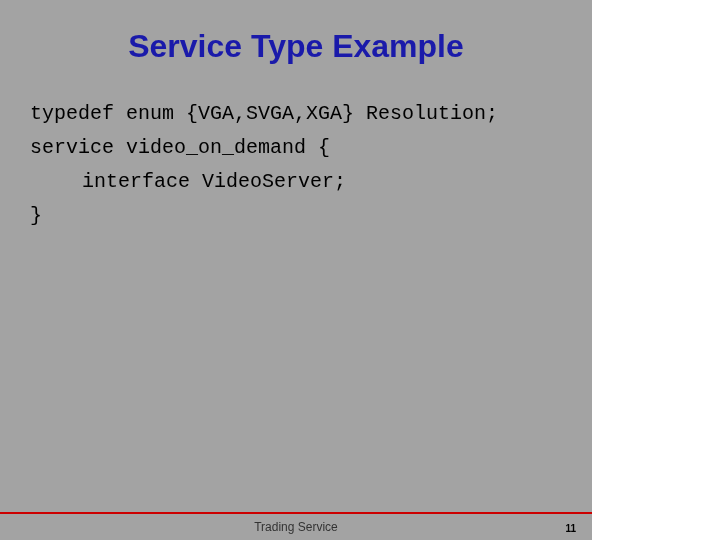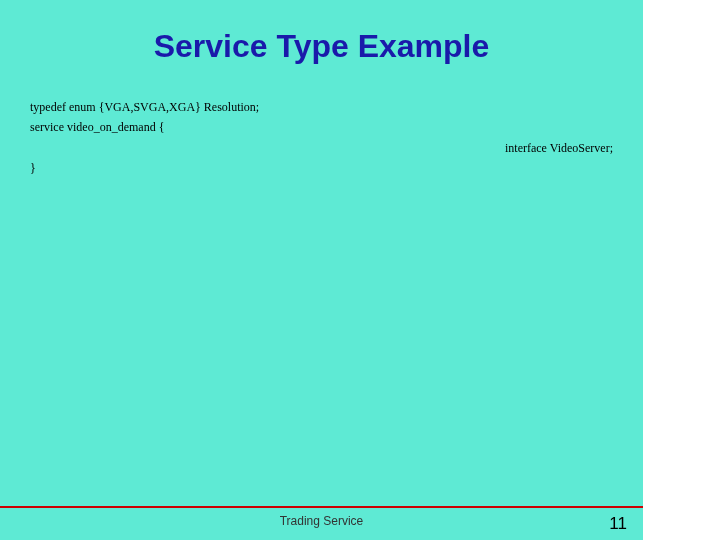--- a/index.html
+++ b/index.html
@@ -11,83 +11,82 @@
     body {
       width: 720px;
       height: 540px;
       background: #ffffff;
       font-family: Arial, sans-serif;
       position: relative;
       overflow: hidden;
     }
 
     .slide-container {
-      width: 643px;
+      width: 592px;
       height: 540px;
-      background: #5eead4;
+      background: #a3a3a3;
       position: relative;
       padding: 0;
     }
 
     .title {
       text-align: center;
       padding-top: 28px;
       padding-bottom: 24px;
     }
 
     .title h1 {
       font-size: 32px;
       font-weight: bold;
       color: #1a1aaa;
       font-family: Arial, sans-serif;
     }
 
     .code-block {
       padding: 8px 30px 0 30px;
-      font-family: Liberation Serif, serif;
-      font-size: 12px;
+      font-family: Liberation Mono, monospace;
+      font-size: 20px;
       line-height: 1.7;
       color: #000000;
     }
 
     .code-line {
       white-space: pre;
       display: block;
     }
 
     .indent1 {
       padding-left: 28px;
-      text-align: right;
     }
 
     .footer {
       position: absolute;
       bottom: 0;
       left: 0;
       right: 0;
       border-top: 2px solid #cc0000;
       display: flex;
       justify-content: space-between;
-      align-items: flex-start;
+      align-items: flex-end;
       padding: 6px 16px 6px 16px;
     }
 
     .footer-left {
       width: 80px;
     }
 
     .footer-center {
       font-size: 12px;
       color: #333;
       font-family: Arial, sans-serif;
     }
 
     .footer-right {
-      font-size: 17px;
-      font-weight: normal;
+      font-size: 10px;
+      font-weight: bold;
       color: #000;
       font-family: Arial, sans-serif;
       width: 80px;
       text-align: right;
     }
   </style>
 </head>
 <body>
 
 <div class="slide-container">

